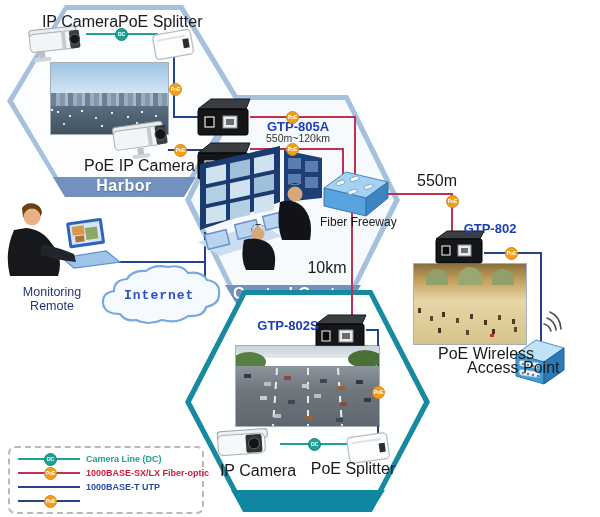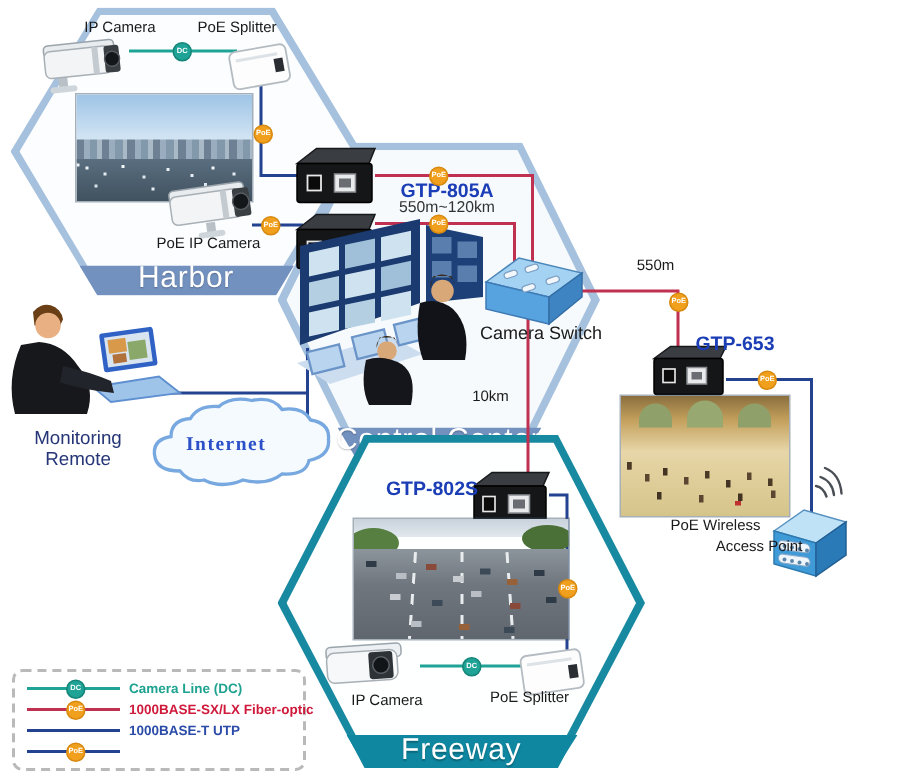--- a/index.html
+++ b/index.html
@@ -2,62 +2,62 @@
 <html><head>
 <meta charset="utf-8">
 <style>
   html,body{margin:0;padding:0;background:#fff;}
   #stage{position:relative;width:600px;height:517px;background:#ffffff;overflow:hidden;
          font-family:"Liberation Sans",sans-serif;}
   .abs{position:absolute;}
   
   .hex-border,.hex-fill,.hex-banner{position:absolute;left:0;top:0;width:100%;height:100%;}
   .hex-label{position:absolute;left:0;right:0;bottom:1px;height:21px;line-height:21px;
-             text-align:center;color:#fff;font-weight:normal;font-size:20px;
+             text-align:center;color:#fff;font-weight:bold;font-size:16px;
              text-shadow:0 1px 1px rgba(0,0,0,.25);letter-spacing:.5px;}
   .hex.harbor{left:7px;top:5px;width:234px;height:192px;z-index:1;}
   .hex.harbor .hex-border{background:#a6c1dd;clip-path:polygon(58px 0,176px 0,234px 96px,176px 192px,58px 192px,0 96px);}
   .hex.harbor .hex-fill{background:#fbfdff;clip-path:polygon(60px 5px,173px 5px,228px 96px,173px 187px,60px 187px,6px 96px);}
   .hex.harbor .hex-banner{background:#7391bf;clip-path:polygon(46px 172px,189px 172px,177px 192px,58px 192px);}
   .hex.cc{left:185px;top:95px;width:215px;height:210px;z-index:2;}
   .hex.cc .hex-border{background:#a6c1dd;clip-path:polygon(52px 0,163px 0,215px 105px,163px 210px,52px 210px,0 105px);}
   .hex.cc .hex-fill{background:#f6fafd;clip-path:polygon(55px 5px,160px 5px,209px 105px,160px 205px,55px 205px,6px 105px);}
   .hex.cc .hex-banner{background:#7391bf;clip-path:polygon(40px 190px,176px 190px,164px 210px,52px 210px);}
   .hex.railway{left:391px;top:197px;width:209px;height:213px;z-index:3;}
   .hex.railway .hex-border{background:#b8babc;clip-path:polygon(53px 0,156px 0,209px 106px,156px 213px,53px 213px,0 106px);}
   .hex.railway .hex-fill{background:#fdfdfd;clip-path:polygon(56px 5px,153px 5px,203px 106px,153px 208px,56px 208px,6px 106px);}
   .hex.railway .hex-banner{background:#a6a9ab;clip-path:polygon(41px 191px,169px 191px,157px 213px,53px 213px);}
   .hex.freeway{left:185px;top:290px;width:245px;height:222px;z-index:4;}
   .hex.freeway .hex-border{background:#1789a0;clip-path:polygon(58px 0,187px 0,245px 112px,187px 222px,58px 222px,0 112px);}
   .hex.freeway .hex-fill{background:#feffff;clip-path:polygon(61px 5px,184px 5px,239px 112px,184px 217px,61px 217px,6px 112px);}
   .hex.freeway .hex-banner{background:#0f87a0;clip-path:polygon(46px 200px,200px 200px,186px 222px,59px 222px);}
   
   #wires{position:absolute;left:0;top:0;z-index:5;}
   .device{z-index:6;}
-  .lbl{position:absolute;z-index:7;font-size:10px;color:#1a1a1a;text-align:center;white-space:nowrap;}
+  .lbl{position:absolute;z-index:7;font-size:16px;color:#1a1a1a;text-align:center;white-space:nowrap;}
   .lbl.model{font-size:13px;font-weight:bold;color:#1b3db6;}
   .lbl.small{font-size:10.5px;color:#333;}
   .badge{position:absolute;z-index:8;width:11px;height:11px;border-radius:50%;
          display:flex;align-items:center;justify-content:center;
          font-size:5px;font-weight:bold;color:#fff;line-height:1;}
   .badge.poe{background:#f1a01e;border:1px solid #d8890f;}
   .badge.dc{background:#1fa396;border:1px solid #148578;}
   
   .photo{position:absolute;z-index:6;overflow:hidden;border:1px solid rgba(60,80,100,.45);}
   .dotset{position:absolute;background:transparent;}
   
   #legend{left:8px;top:446px;width:192px;height:64px;z-index:9;
           border:2px dashed #b9b9b9;border-radius:7px;background:#fff;}
   .leg-row{position:absolute;left:0;width:100%;height:14px;}
   .leg-line{position:absolute;left:8px;top:6px;width:62px;height:2px;}
   .leg-text{position:absolute;left:76px;top:0;font-size:9px;font-weight:bold;white-space:nowrap;line-height:14px;}
   .leg-badge{left:34px;top:1px;}
   
   .caption{position:absolute;z-index:7;text-align:center;color:#253577;font-size:12.5px;}
-  .cloud-label{position:absolute;z-index:8;font-family:Liberation Serif, serif;
+  .cloud-label{position:absolute;z-index:8;font-family:Liberation Mono, monospace;
                font-weight:bold;color:#2b50c8;font-size:13px;letter-spacing:1px;}
 </style>
 </head>
 <body>
 
 <div id="stage">
 
   <div class="abs hex harbor">
     <div class="hex-border"></div>
     <div class="hex-fill"></div>
@@ -70,21 +70,20 @@
     <div class="hex-fill"></div>
     <div class="hex-banner"></div>
     <div class="hex-label">Control Center</div>
   </div>
 
 
   <div class="abs hex freeway">
     <div class="hex-border"></div>
     <div class="hex-fill"></div>
     <div class="hex-banner"></div>
-    <div class="hex-label">Freeway</div>
   </div>
 
   <svg id="wires" width="600" height="517">
 
     <path d="M86,34 H158" stroke="#1fa396" stroke-width="2" fill="none"></path>
 
     <path d="M174,56 V117 H202" stroke="#23428f" stroke-width="2" fill="none"></path>
 
     <path d="M168,150 H202" stroke="#23428f" stroke-width="2" fill="none"></path>
 
@@ -246,26 +245,26 @@
       <polygon points="4,20 46,30 46,48 4,38" fill="#57a3df" stroke="#3f7ab4" stroke-width="1"></polygon>
       <polygon points="46,30 68,14 68,30 46,48" fill="#3e84c2" stroke="#336ea6" stroke-width="1"></polygon>
       <g fill="#f2f7fb" stroke="#7a9cc0" stroke-width=".8">
         <rect x="16" y="13" width="9" height="4" rx="2" transform="rotate(-18 20 15)"></rect>
         <rect x="30" y="9" width="9" height="4" rx="2" transform="rotate(-18 34 11)"></rect>
         <rect x="28" y="22" width="9" height="4" rx="2" transform="rotate(-18 32 24)"></rect>
         <rect x="44" y="17" width="9" height="4" rx="2" transform="rotate(-18 48 19)"></rect>
       </g>
     </svg>
   </div>
-  <div class="lbl" style="left:320px;top:215px;width:72px;font-size:12px;">Camera Switch</div>
+  <div class="lbl" style="left:320px;top:215px;width:72px;font-size:12px;">Fiber Freeway</div>
 
   <div class="lbl" style="left:414px;top:172px;width:46px;">550m</div>
   <div class="lbl" style="left:304px;top:259px;width:46px;">10km</div>
 
-  <div class="lbl model" style="left:452px;top:221px;width:76px;">GTP-653</div>
+  <div class="lbl model" style="left:452px;top:221px;width:76px;">GTP-802</div>
   <div class="abs device" style="left:434px;top:228px;">
     <svg width="52" height="38" viewBox="0 0 52 38">
       <polygon points="2,11 13,3 50,3 46,11" fill="#3a3d42" stroke="#17181a" stroke-width="1"></polygon>
       <rect x="2" y="11" width="46" height="24" rx="2" fill="#151618" stroke="#000"></rect>
       <rect x="8" y="18" width="8" height="9" fill="#0a0a0a" stroke="#e8e8e8" stroke-width="1.1"></rect>
       <rect x="24" y="17" width="13" height="11" fill="#e8eaec" stroke="#8a8e92" stroke-width="1"></rect>
       <rect x="27" y="20" width="7" height="5" fill="#6a6e72"></rect>
     </svg>
   </div>
 

